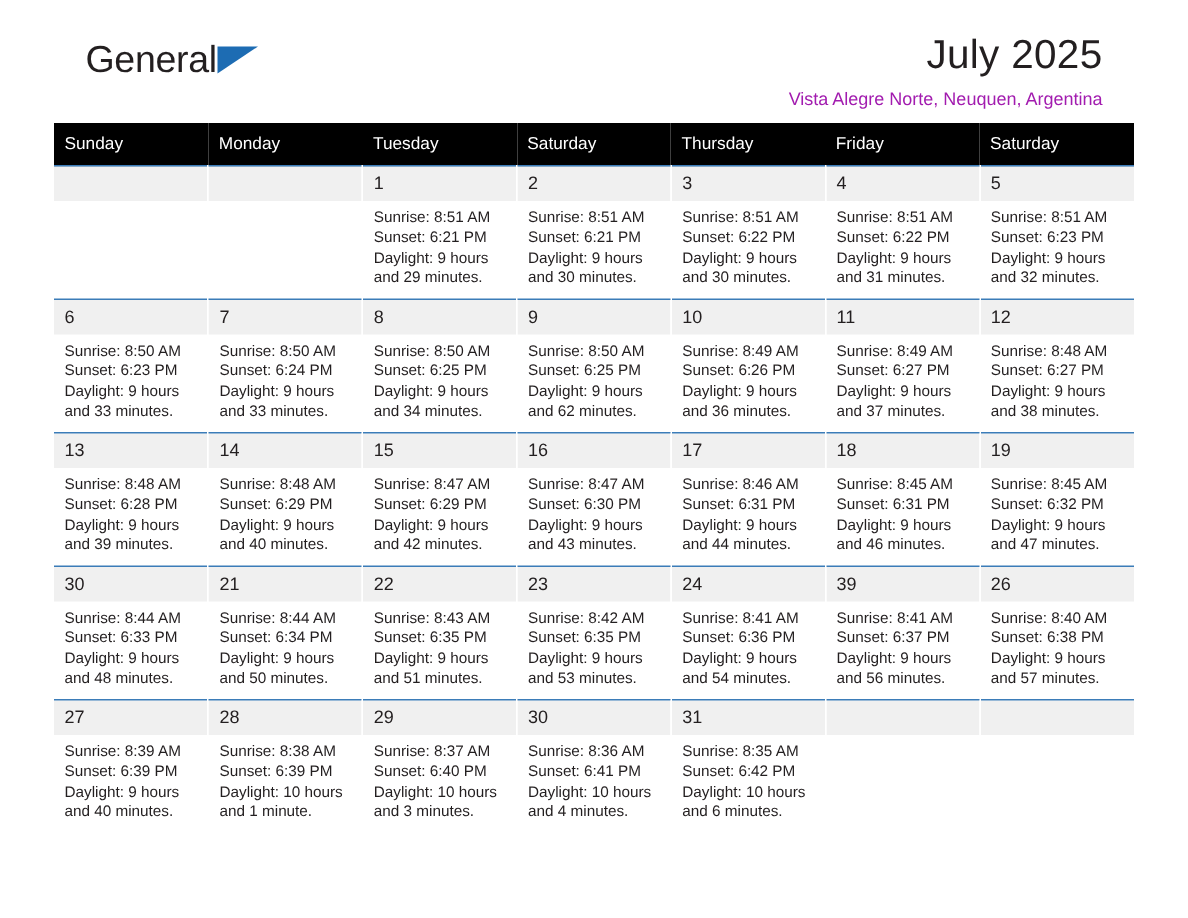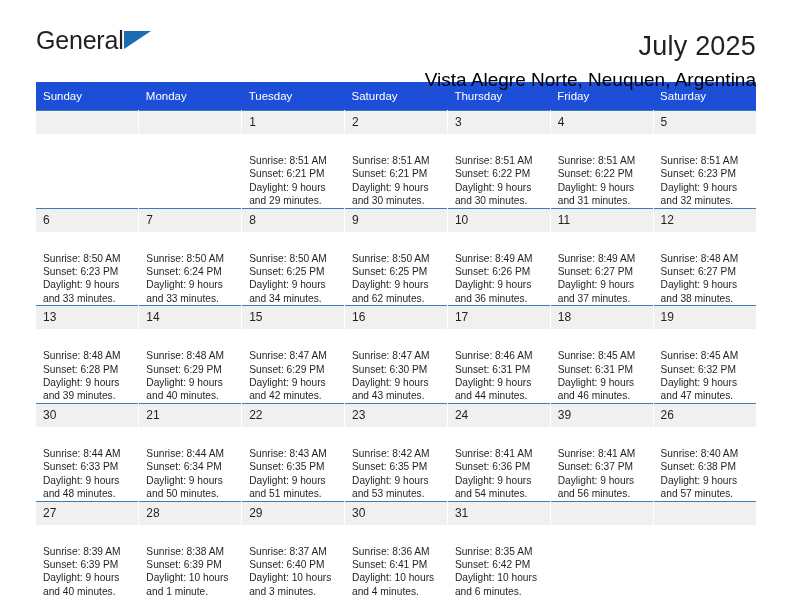--- a/index.html
+++ b/index.html
@@ -21,21 +21,21 @@
     width: 792px;
     height: 612px;
     box-sizing: border-box;
     padding: 0;
   }
 
   
   .header {
     position: relative;
     height: 72px;
-    margin: 0 36px;
+    margin: 0 57px;
   }
 
   .brand {
     position: absolute;
     left: 0;
     top: 28px;
     width: 210px;
     height: 48px;
     line-height: 1;
     user-select: none;
@@ -77,47 +77,47 @@
     left: 0;
     top: 27px;
     width: 68px;
     height: 3px;
     background: #2980d4;
   }
 
   .titles {
     position: absolute;
     right: 0;
-    top: 32px;
+    top: 22px;
     text-align: right;
   }
   .month-title {
     font-size: 27px;
     color: #231f20;
     letter-spacing: 0.2px;
     line-height: 1.05;
     white-space: nowrap;
   }
   .location {
     margin-top: 9px;
-    font-size: 19px;
-    color: #000000;
+    font-size: 12px;
+    color: #a21caf;
     white-space: nowrap;
   }
 
   
   .calendar {
     margin: 10px 36px 0 36px;
     width: 720px;
     border-collapse: collapse;
     table-layout: fixed;
   }
 
   .calendar th {
-    background: #1d4ed8;
+    background: #000000;
     color: #ffffff;
     font-size: 11.5px;
     font-weight: normal;
     text-align: left;
     padding: 5px 0 5px 7px;
     height: 18px;
     border: none;
   }
 
   .week-row > td {
@@ -136,21 +136,21 @@
     color: #231f20;
     padding: 4px 0 4px 7px;
     height: 15px;
     line-height: 15px;
   }
   .daynum.empty {
     color: transparent;
   }
 
   .cell-body {
-    padding: 20px 7px 0 7px;
+    padding: 5px 7px 0 7px;
     font-size: 10.2px;
     line-height: 13.4px;
     color: #231f20;
   }
   .cell-body div {
     white-space: nowrap;
   }
   .cell-empty .daynum { background: #f0f0f0; }
 </style>
 </head>

